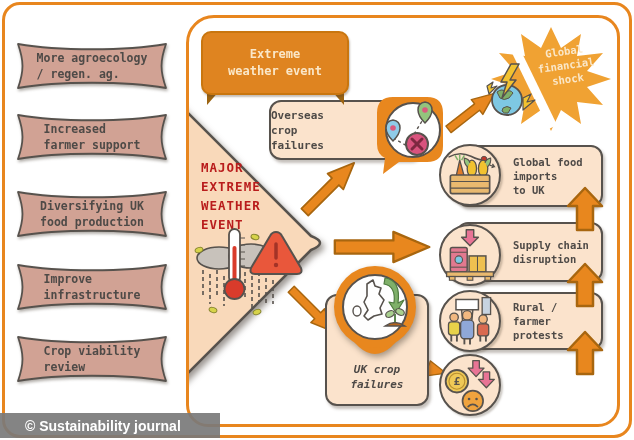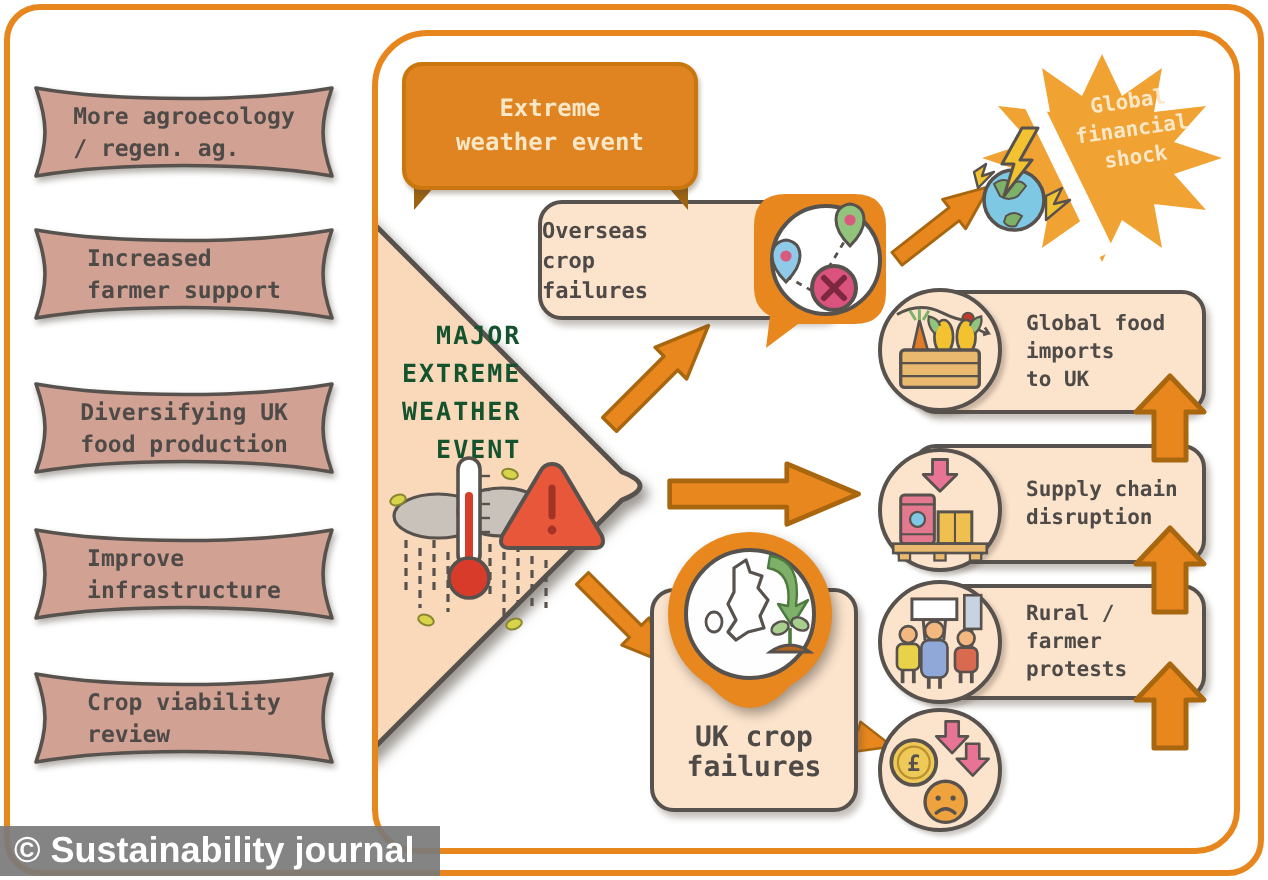--- a/index.html
+++ b/index.html
@@ -22,54 +22,54 @@
           border:2px solid #C9760F;border-radius:10px;z-index:6;display:flex;align-items:center;
           justify-content:center;text-align:center;color:#FAE7C8;font-weight:bold;font-size:12px;
           line-height:17px;white-space:pre-line;box-shadow:1px 2px 2px rgba(90,70,50,.35);}
   .tail{position:absolute;width:0;height:0;border-style:solid;z-index:5;}
   .tail-left{left:18px;top:72px;border-width:15px 13px 0 0;border-color:#9C6412 transparent transparent transparent;}
   .tail-right{left:142px;top:72px;border-width:15px 0 0 13px;border-color:#9C6412 transparent transparent transparent;}
 
   .diamond-svg{position:absolute;left:-4px;top:74px;width:164px;height:314px;overflow:visible;z-index:1;
                filter:drop-shadow(3px 4px 3px rgba(60,50,40,.5));}
   .trigger-txt{position:absolute;left:12px;top:140px;z-index:2;font-weight:bold;font-size:12.5px;
-               line-height:19px;letter-spacing:1px;color:#14532d;white-space:pre-line;text-align:right;}
+               line-height:19px;letter-spacing:1px;color:#b91c1c;white-space:pre-line;}
   .storm-svg{position:absolute;left:6px;top:206px;width:136px;height:100px;z-index:2;overflow:visible;}
 
   
   .arrow{position:absolute;overflow:visible;}
   .z2{z-index:2}.z5{z-index:5}
 
   
   .pbox{position:absolute;background:#FBE3CC;border:2px solid #57524D;border-radius:12px;
         box-shadow:2px 3px 3px rgba(90,75,60,.35);color:#4E4A47;font-weight:bold;box-sizing:border-box;}
   .overseas-box{left:80px;top:82px;width:152px;height:60px;z-index:3;display:flex;align-items:center;}
   .overseas-box .txt{padding-left:0;font-size:11px;line-height:15px;white-space:pre-line;}
   .overseas-icon{position:absolute;left:186px;top:76px;width:70px;height:82px;z-index:4;overflow:visible;}
 
   .uk-box{left:136px;top:276px;width:104px;height:112px;z-index:3;display:flex;align-items:flex-end;
           justify-content:center;}
-  .uk-box .txt{text-align:center;font-size:14px;line-height:15px;white-space:pre-line;padding-bottom:12px;}
+  .uk-box .txt{text-align:center;font-size:11px;line-height:15px;white-space:pre-line;padding-bottom:12px;font-style:italic;}
   .uk-pin{position:absolute;left:140px;top:246px;width:92px;height:120px;z-index:4;overflow:visible;
           filter:drop-shadow(2px 3px 3px rgba(60,50,40,.45));}
 
   .rbox{position:absolute;left:267px;width:147px;display:flex;align-items:center;}
   .rbox .txt{padding-left:55px;font-size:10.5px;line-height:14px;white-space:pre-line;}
   .rcircle{position:absolute;left:250px;width:62px;height:62px;border-radius:50%;background:#FBE3CC;
            border:2px solid #57524D;box-sizing:border-box;z-index:4;box-shadow:2px 2px 2px rgba(90,75,60,.3);}
   .rcircle svg{position:absolute;inset:0;}
 
   .starburst{position:absolute;left:300px;top:6px;width:124px;height:112px;overflow:visible;z-index:2;}
   .shock-txt{position:absolute;left:336px;top:26px;width:82px;z-index:3;text-align:center;color:#FAE7C8;
              font-weight:bold;font-size:10.5px;line-height:14px;white-space:pre-line;transform:rotate(-8deg);}
 
   
   .watermark{position:absolute;left:0;top:413px;width:220px;height:25px;background:rgba(122,122,122,.92);
-             z-index:10;display:flex;align-items:center;padding-left:7px;box-sizing:border-box;
-             font-family:"Liberation Sans", sans-serif;font-weight:bold;font-size:18px;color:#ffffff;}
+             z-index:10;display:flex;align-items:center;padding-left:25px;box-sizing:border-box;
+             font-family:"Liberation Sans", sans-serif;font-weight:bold;font-size:14px;color:#ffffff;}
 </style>
 </head>
 <body>
 
 <div class="canvas">
 
   <div class="plaque" style="left:13px;top:36px">
     <svg viewBox="0 0 158 60">
         <path d="M5,8 C45,15 113,15 153,8 C147,25 147,35 153,52 C113,45 45,45 5,52 C11,35 11,25 5,8 Z" fill="#D1A294" stroke="#57524D" stroke-width="1.8" stroke-linejoin="round"></path>
       </svg>

